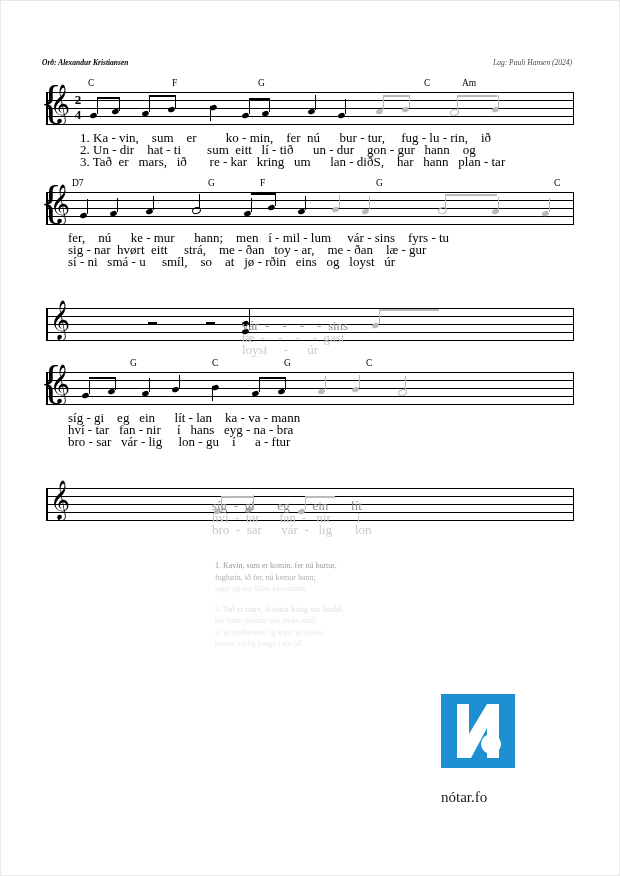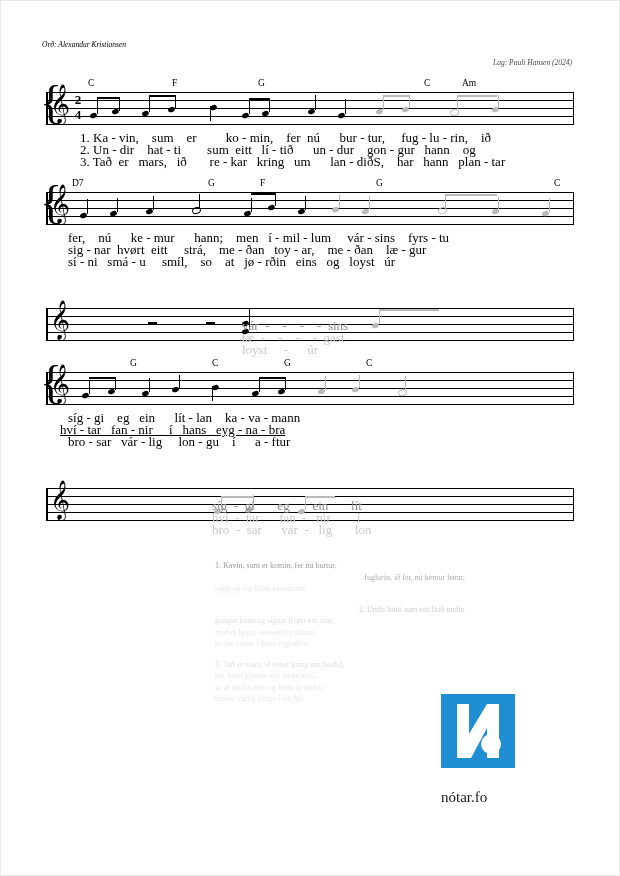--- a/index.html
+++ b/index.html
@@ -16,22 +16,22 @@
     background:#fff;
     box-shadow:0 0 0 1px #e9e9e9 inset;
   }
   .title{
     position:absolute;top:30px;left:0;width:620px;
     text-align:center;
     font-size:15px;
     letter-spacing:.3px;
   }
   .credit-left{
-    position:absolute;left:42px;top:40px;
-    font-size:7.5px;font-style:italic;
+    position:absolute;left:42px;top:58px;
+    font-size:7.5px;font-style:italic;font-weight:bold;
   }
   .credit-right{
     position:absolute;right:48px;top:58px;
     font-size:7.5px;font-style:italic;color:#4a4a4a;
     text-align:right;
   }
 
   
   .system{position:absolute;left:46px;width:528px;}
   .staff{position:relative;height:34px;}
@@ -98,21 +98,21 @@
     position:absolute;left:441px;top:789px;
     font-size:15px;color:#1a1a1a;font-family:"Liberation Serif", serif;
   }
 
   .verses{
     position:absolute;left:215px;top:560px;width:250px;
     font-size:8px;line-height:11.5px;
   }
   .verses .v{margin-bottom:9px;}
   .v .l1{color:#b9b9b9;}
-  .v .l2{color:#cfcfcf;text-align:right;}
+  .v .l2{color:#cfcfcf;}
   .v .l3{color:#dedede;}
   .v .l4{color:#e8e8e8;}
   .verses .v.v1 .l1{color:#9a9a9a;}
   .verses .v.v1 .l2{color:#b0b0b0;}
 </style>
 </head>
 <body>
 
 <div class="page">
 
@@ -303,21 +303,21 @@
       <div class="stem g" style="left:279px;top:4px;height:14px;"></div>
       <div class="nh g" style="left:306px;top:15px;"></div>
       <div class="stem g" style="left:313px;top:3px;height:13px;"></div>
       <div class="nh g open" style="left:352px;top:17px;"></div>
       <div class="stem g" style="left:359px;top:4px;height:14px;"></div>
 
       <div class="bar-end" style="left:527px;top:0;height:33px;"></div>
     </div>
 
     <div class="lyric" style="left:22px;top:52px;">síg - gi    eg   ein      lít - lan    ka - va - mann</div>
-    <div class="lyric" style="left:14px;top:64px;text-decoration:underline;">hví - tar   fan - nir     í   hans   eyg - na - bra</div>
+    <div class="lyric" style="left:22px;top:64px;">hví - tar   fan - nir     í   hans   eyg - na - bra</div>
     <div class="lyric" style="left:22px;top:76px;">bro - sar   vár - lig     lon - gu    í      a - ftur</div>
 
     <div class="staff" style="top:96px;">
       <div class="ln"></div>
         <div class="ln"></div>
         <div class="ln"></div>
         <div class="ln"></div>
         <div class="ln"></div>
       <div class="bar-left" style="top:0;height:33px;"></div>
       <div class="clef" style="left:4px;top:-6px;">𝄞</div>
@@ -337,26 +337,20 @@
     <div class="lyric faded" style="left:166px;top:164px;">bro  -  sar      vár  -   lig       lon</div>
   </div>
 
   <div class="verses">
     <div class="v v1">
       <div class="l1">1. Kavin, sum er komin, fer nú burtur,</div>
       <div class="l2">fuglurin, ið fer, nú kemur hann;</div>
       <div class="l4">siggi eg ein lítlan kavamann.</div>
     </div>
     <div class="v">
-      <div class="l2">2. Undir hatti sum eitt lítið undur</div>
-      <div class="l3">gongur hann og signar hvørt eitt strá,</div>
-      <div class="l4">meðan lægur vetrarsólin skínur,</div>
-      <div class="l4">hvítar fannir í hans eygnabrá.</div>
-    </div>
-    <div class="v">
       <div class="l3">3. Tað er mars, ið rekar kring um landið,</div>
       <div class="l4">har hann plantar síni smáu smíl,</div>
       <div class="l4">so at jørðin eins og loyst úr tjóður</div>
       <div class="l4">brosar várlig longu í ein bíl.</div>
     </div>
   </div>
 
   <div class="logo-box"></div>
   <svg class="logo-glyph" viewBox="0 0 74 74">
     <path d="M16 10 L28 10 L28 40 L46 10 L58 10 L58 64 L46 64 L46 34 L30 64 L16 64 Z" fill="#ffffff"></path>

